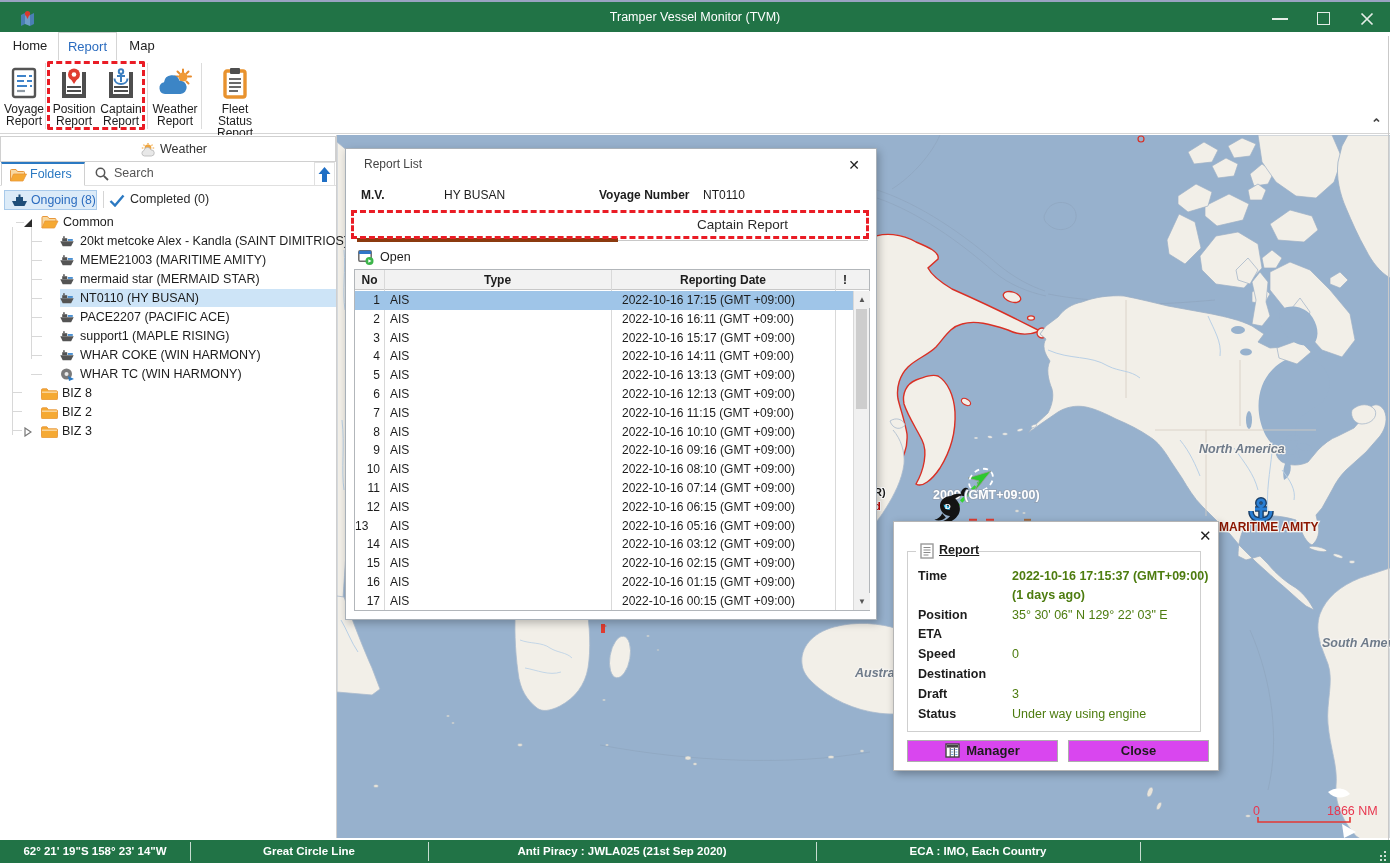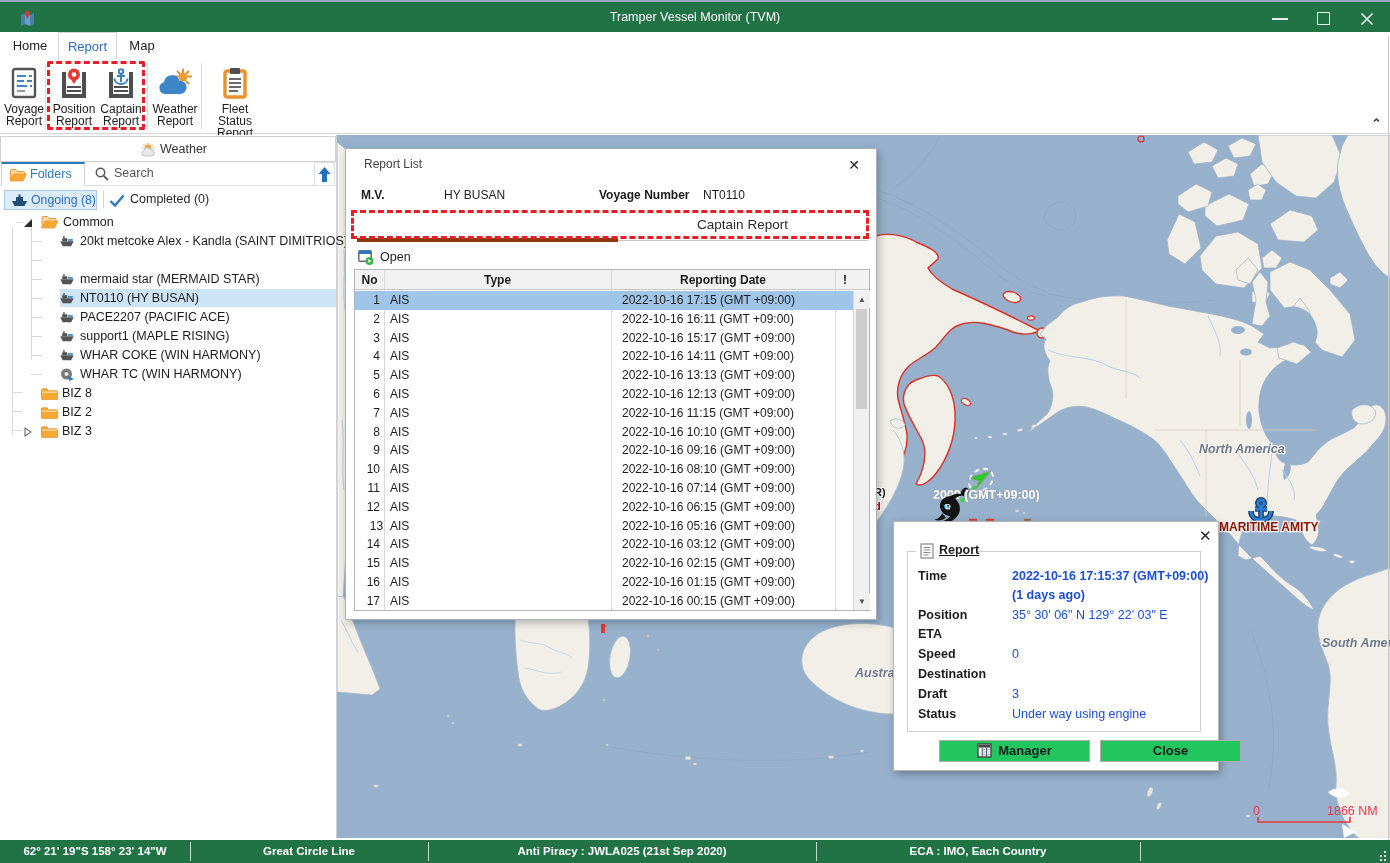--- a/index.html
+++ b/index.html
@@ -34,22 +34,22 @@
   #statusbar { position:absolute; left:0; top:840px; width:1390px; height:23px; background:#217346; color:#fff; font-size:11.5px; font-weight:600; }
   #statusbar:before { content:""; position:absolute; left:0; top:-2px; width:1390px; height:2px; background:#fff; }
   .sseg { position:absolute; top:0; height:23px; line-height:22px; text-align:center; }
   .ssep { position:absolute; top:2px; width:1px; height:19px; background:rgba(255,255,255,.75); }
   
   #rl { position:absolute; left:345px; top:148px; width:532px; height:472px; background:#fff; border:1px solid #a8b0b8; box-shadow:2px 3px 8px rgba(0,0,0,.25); font-size:12px; color:#1c1c1c; }
   #rl-close { position:absolute; right:16px; top:8px; font-size:14px; color:#222; }
   
   #rp { position:absolute; left:893px; top:521px; width:326px; height:250px; background:#fff; border:1px solid #b5b5b5; box-shadow:2px 3px 8px rgba(0,0,0,.3); font-size:12.5px; color:#1c1c1c; }
   .rp-lab { position:absolute; left:24px; font-weight:bold; }
-  .rp-val { position:absolute; left:118px; color:#1d4ed8; }
-  .rp-btn { position:absolute; top:218px; height:22px; border:1px solid #adadad; background:#22c55e; font-weight:bold; font-size:13px; text-align:center; line-height:20px;margin-left:32px; }
+  .rp-val { position:absolute; left:118px; color:#4d7c0f; }
+  .rp-btn { position:absolute; top:218px; height:22px; border:1px solid #adadad; background:#d946ef; font-weight:bold; font-size:13px; text-align:center; line-height:20px; }
 </style>
 </head>
 <body>
 
 <svg width="0" height="0" style="position:absolute">
   <defs>
     <g id="shipicon">
       <path d="M0.3 5.2 h13.4 l-2.6 5 h-8.4 Z" fill="#545454"></path>
       <path d="M2.2 2.2 h5 v3 h-5 Z" fill="#545454"></path>
       <rect x="3.2" y="0.2" width="1.5" height="2" fill="#545454"></rect>
@@ -392,20 +392,23 @@
         </svg>
       <svg class="abs" style="left:25px;top:3px" width="18" height="13" viewBox="0 0 17 13">
         <path d="M0.5 12 V1.5 a1 1 0 0 1 1 -1 h4.5 l1.5 2 h6 a1 1 0 0 1 1 1 V5" fill="#f9d9a0" stroke="#e8973a" stroke-width="1"></path>
         <path d="M0.5 12 L3.5 5 h13 L13 12 Z" fill="#f5a933" stroke="#e8973a" stroke-width="0.8"></path>
       </svg>
       <span style="margin-left:47px">Common</span>
     </div>
     <div class="trow" style="top:19px"><svg class="abs" style="left:44px;top:4px" width="14" height="11" viewBox="0 0 14 11">
           <use href="#shipicon"></use>
         </svg><span style="margin-left:64px">20kt metcoke Alex - Kandla (SAINT DIMITRIOS)</span></div>
+    <div class="trow" style="top:38px"><svg class="abs" style="left:44px;top:4px" width="14" height="11" viewBox="0 0 14 11">
+          <use href="#shipicon"></use>
+        </svg><span style="margin-left:64px">MEME21003 (MARITIME AMITY)</span></div>
     <div class="trow" style="top:57px"><svg class="abs" style="left:44px;top:4px" width="14" height="11" viewBox="0 0 14 11">
           <use href="#shipicon"></use>
         </svg><span style="margin-left:64px">mermaid star (MERMAID STAR)</span></div>
     <div class="trow" style="top:76px"><svg class="abs" style="left:44px;top:4px" width="14" height="11" viewBox="0 0 14 11">
           <use href="#shipicon"></use>
         </svg><span style="margin-left:64px">NT0110 (HY BUSAN)</span></div>
     <div class="trow" style="top:95px"><svg class="abs" style="left:44px;top:4px" width="14" height="11" viewBox="0 0 14 11">
           <use href="#shipicon"></use>
         </svg><span style="margin-left:64px">PACE2207 (PACIFIC ACE)</span></div>
     <div class="trow" style="top:114px"><svg class="abs" style="left:44px;top:4px" width="14" height="11" viewBox="0 0 14 11">
@@ -526,21 +529,21 @@
           <div class="abs" style="left:0;width:25px;text-align:right">11</div>
           <div class="abs" style="left:35px">AIS</div>
           <div class="abs" style="left:267px">2022-10-16 07:14 (GMT +09:00)</div>
         </div>
       <div class="abs" style="left:0;top:206.8px;width:498px;height:18.8px;line-height:18.8px">
           <div class="abs" style="left:0;width:25px;text-align:right">12</div>
           <div class="abs" style="left:35px">AIS</div>
           <div class="abs" style="left:267px">2022-10-16 06:15 (GMT +09:00)</div>
         </div>
       <div class="abs" style="left:0;top:225.6px;width:498px;height:18.8px;line-height:18.8px">
-          <div class="abs" style="left:9px;width:25px;text-align:center">13</div>
+          <div class="abs" style="left:0;width:25px;text-align:left">13</div>
           <div class="abs" style="left:35px">AIS</div>
           <div class="abs" style="left:267px">2022-10-16 05:16 (GMT +09:00)</div>
         </div>
       <div class="abs" style="left:0;top:244.4px;width:498px;height:18.8px;line-height:18.8px">
           <div class="abs" style="left:0;width:25px;text-align:right">14</div>
           <div class="abs" style="left:35px">AIS</div>
           <div class="abs" style="left:267px">2022-10-16 03:12 (GMT +09:00)</div>
         </div>
       <div class="abs" style="left:0;top:263.2px;width:498px;height:18.8px;line-height:18.8px">
           <div class="abs" style="left:0;width:25px;text-align:right">15</div>

